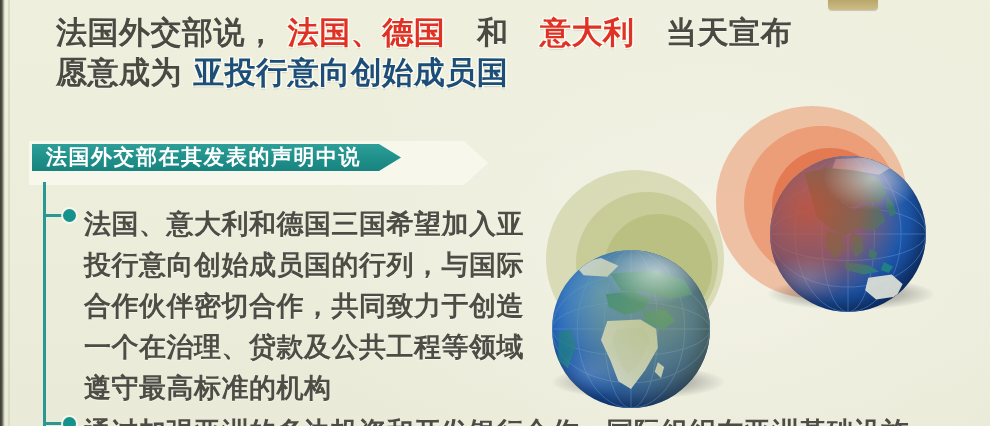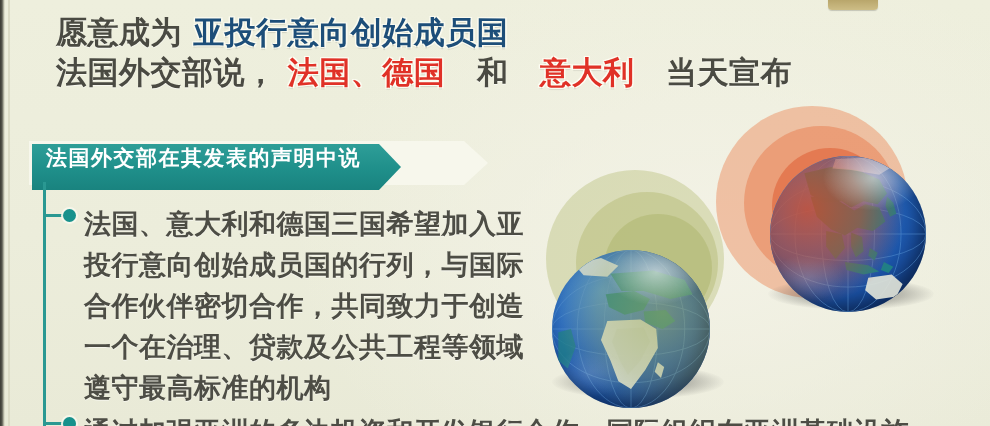--- a/index.html
+++ b/index.html
@@ -84,24 +84,24 @@
       -1.4px  1.4px 0 #fbfbf0, 1.4px  1.4px 0 #fbfbf0,
        0 2px 1px rgba(0,0,0,0.12);
   }
   .seg-sp { display: inline-block; width: 9px; }
 
   
   .banner {
     position: absolute;
     left: 32px;
     top: 144px;
-    height: 46px;
+    height: 27px;
     padding: 0 40px 0 14px;
     display: flex;
-    align-items: flex-start;
+    align-items: flex-end;
     background: linear-gradient(180deg, #2e9e98 0%, #1f8f8a 55%, #19837f 100%);
     color: #ffffff;
     font-size: 21px;
     font-weight: 700;
     letter-spacing: 1.5px;
     white-space: nowrap;
     clip-path: polygon(0 0, calc(100% - 22px) 0, 100% 50%, calc(100% - 22px) 100%, 0 100%);
     box-shadow: 0 1px 2px rgba(0,0,0,0.10);
   }
   .banner-outline {
@@ -243,33 +243,33 @@
 
 <div id="infographic">
 
   <div class="bg-wash"></div>
   <div class="edge-left-dark"></div>
   <div class="edge-left-line"></div>
 
   <div class="top-ornament"></div>
 
   <div class="headline">
-    <div class="headline-line">
-      <span class="seg seg-plain">愿意成为</span>
-      <span class="seg seg-navy">亚投行意向创始成员国</span>
-    </div>
     <div class="headline-line">
       <span class="seg seg-plain">法国外交部说，</span>
       <span class="seg seg-red">法国、德国</span>
       <span class="seg-sp"></span>
       <span class="seg seg-plain">和</span>
       <span class="seg-sp"></span>
       <span class="seg seg-red">意大利</span>
       <span class="seg-sp"></span>
       <span class="seg seg-plain">当天宣布</span>
+    </div>
+    <div class="headline-line">
+      <span class="seg seg-plain">愿意成为</span>
+      <span class="seg seg-navy">亚投行意向创始成员国</span>
     </div>
   </div>
 
   <div class="banner-outline"></div>
   <div class="banner">
     <span>法国外交部在其发表的声明中说</span>
   </div>
 
   <div class="rail"></div>
   <div class="rail-stub"></div>

